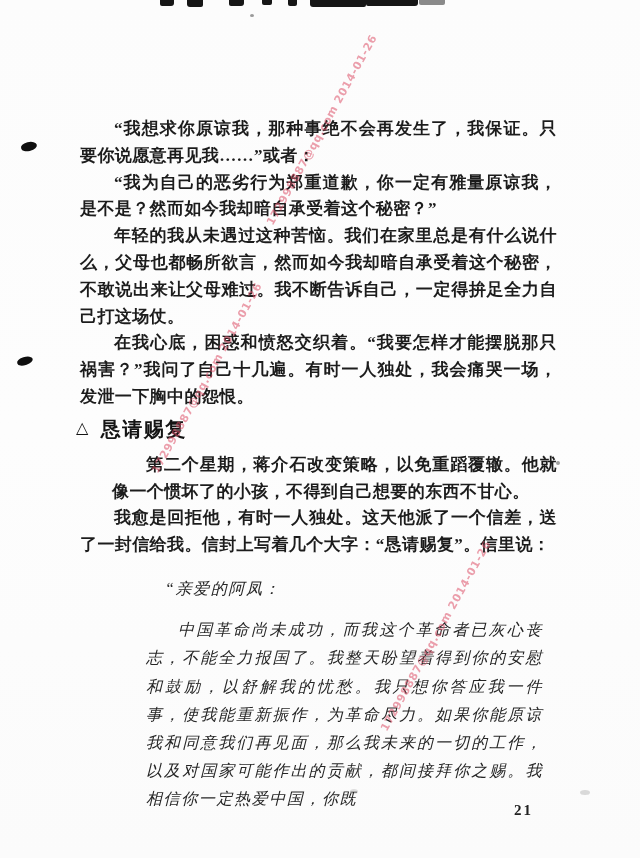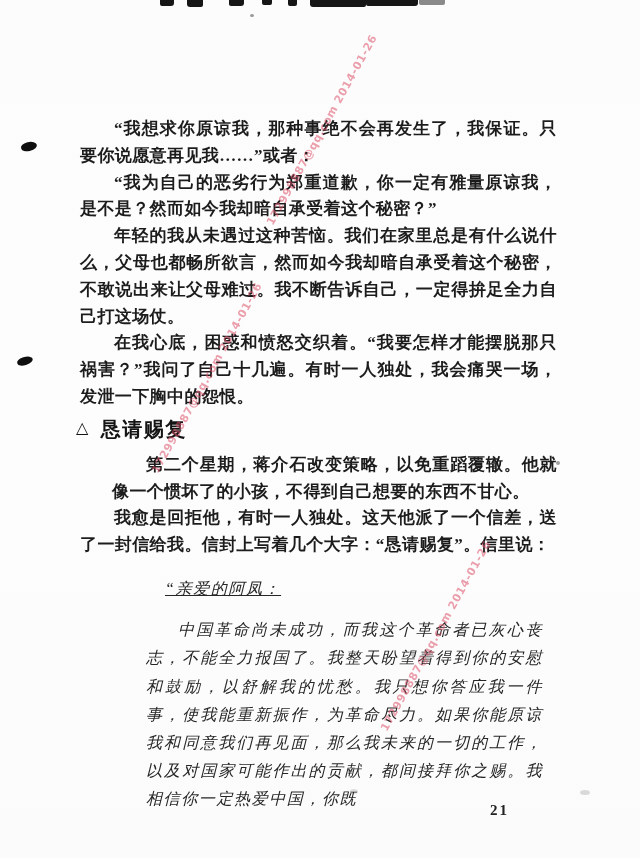--- a/index.html
+++ b/index.html
@@ -28,24 +28,24 @@
     display:flex; align-items:center;
   }
   .heading .tri { font-size:16px; margin-right:11px; font-weight:400; transform:translateY(-1px); }
   .after-heading .para:first-child { margin-top:4px;margin-left:32px; }
   .letter {
     margin:16px 0 0 53px; width:423px;
     font-style:italic; font-size:16px; line-height:28.2px;
     letter-spacing:1.6px; color:#262626;
     text-align:justify; text-justify:inter-ideograph;
   }
-  .letter .salutation { margin:0; text-indent:2em;text-decoration:underline; }
+  .letter .salutation { margin:0; text-indent:2em; }
   .letter .letter-body { margin:13px; text-indent:2em; }
   .page-number {
-    position:absolute; left:490px; top:802px; font-size:15px;
+    position:absolute; left:514px; top:802px; font-size:15px;
     letter-spacing:2px; color:#222; font-weight:600;
   }
   
   .wm {
     position:absolute; white-space:nowrap;
     font-family:"DejaVu Sans","Liberation Sans",sans-serif;
     font-size:11px; letter-spacing:0.6px;
     color:rgba(221,80,104,0.55); font-weight:600;
     pointer-events:none; z-index:5;
   }

